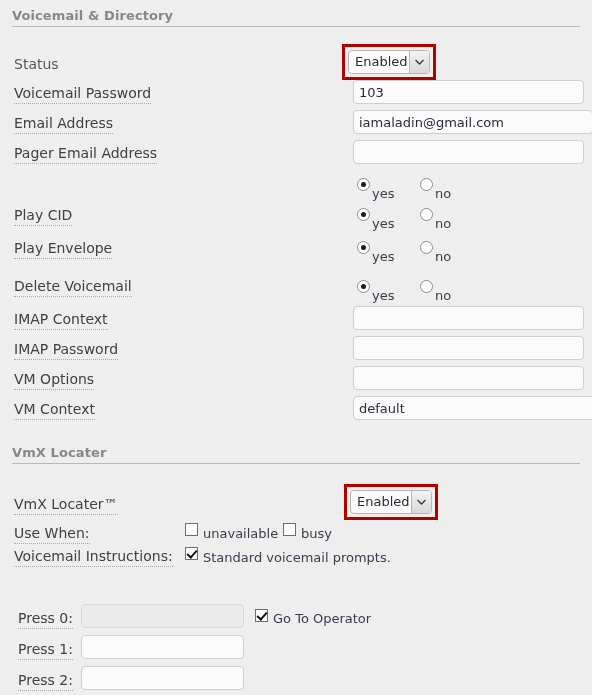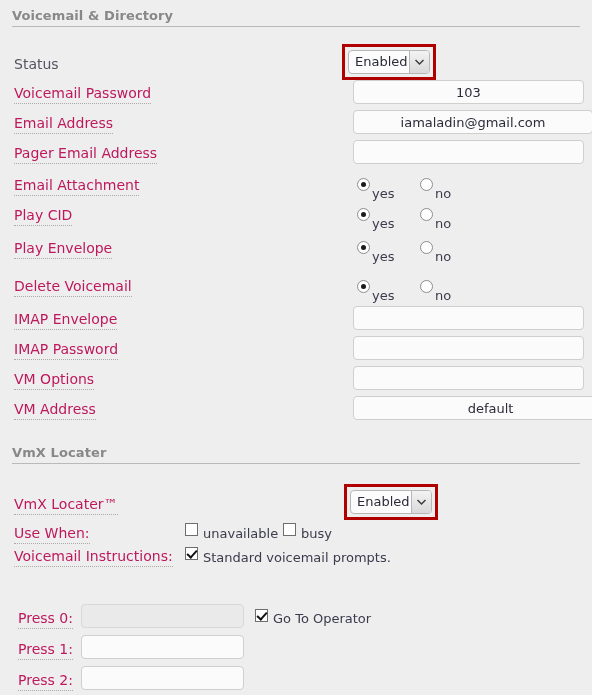--- a/index.html
+++ b/index.html
@@ -45,21 +45,21 @@
     width: 568px;
     height: 1px;
     background: #b9b9b9;
   }
 
   
   .flabel {
     position: absolute;
     left: 14px;
     font-size: 14px;
-    color: #be185d;
+    color: #404040;
     white-space: nowrap;
     line-height: 16px;
   }
   .flabel.dotted {
     border-bottom: 1px dotted #aaaaaa;
     padding-bottom: 2px;
   }
   .flabel.plain {
     color: #555561;
   }
@@ -71,21 +71,20 @@
     height: 24px;
     background: #fbfbfb;
     border: 1px solid #cfcfcf;
     border-radius: 4px;
     font-family: "DejaVu Sans", "Liberation Sans", sans-serif;
     font-size: 13px;
     color: #2b2b3a;
     padding: 0 5px;
     line-height: 22px;
     outline: none;
-    text-align: center;
   }
   .tinput.disabled {
     background: #eaeaea;
     border-color: #d8d8d8;
     color: #9a9a9a;
   }
 
   
   .sel-wrap {
     position: absolute;
@@ -208,21 +207,20 @@
 
   <div class="flabel dotted" style="top:85px;">Voicemail Password</div>
   <input class="tinput" style="left: 353px; top: 80px; width: 231px;" type="text" value="103">
 
   <div class="flabel dotted" style="top:115px;">Email Address</div>
   <input class="tinput" style="left: 353px; top: 110px; width: 240px;" type="text" value="iamaladin@gmail.com">
 
   <div class="flabel dotted" style="top:145px;">Pager Email Address</div>
   <input class="tinput" style="left: 353px; top: 140px; width: 231px;" type="text" value="">
 
-  <div class="flabel dotted" style="top:177px;">Email Attachment</div>
   <span class="radio checked" style="left:357px; top:178px;"></span>
   <span class="rlabel" style="left:372px; top:187px;">yes</span>
   <span class="radio" style="left:420px; top:178px;"></span>
   <span class="rlabel" style="left:435px; top:187px;">no</span>
 
   <div class="flabel dotted" style="top:207px;">Play CID</div>
   <span class="radio checked" style="left:357px; top:208px;"></span>
   <span class="rlabel" style="left:372px; top:217px;">yes</span>
   <span class="radio" style="left:420px; top:208px;"></span>
   <span class="rlabel" style="left:435px; top:217px;">no</span>
@@ -232,30 +230,30 @@
   <span class="rlabel" style="left:372px; top:250px;">yes</span>
   <span class="radio" style="left:420px; top:241px;"></span>
   <span class="rlabel" style="left:435px; top:250px;">no</span>
 
   <div class="flabel dotted" style="top:278px;">Delete Voicemail</div>
   <span class="radio checked" style="left:357px; top:280px;"></span>
   <span class="rlabel" style="left:372px; top:289px;">yes</span>
   <span class="radio" style="left:420px; top:280px;"></span>
   <span class="rlabel" style="left:435px; top:289px;">no</span>
 
-  <div class="flabel dotted" style="top:311px;">IMAP Envelope</div>
+  <div class="flabel dotted" style="top:311px;">IMAP Context</div>
   <input class="tinput" style="left: 353px; top: 306px; width: 231px;" type="text" value="">
 
   <div class="flabel dotted" style="top:341px;">IMAP Password</div>
   <input class="tinput" style="left: 353px; top: 336px; width: 231px;" type="text" value="">
 
   <div class="flabel dotted" style="top:371px;">VM Options</div>
   <input class="tinput" style="left: 353px; top: 366px; width: 231px;" type="text" value="">
 
-  <div class="flabel dotted" style="top:401px;">VM Address</div>
+  <div class="flabel dotted" style="top:401px;">VM Context</div>
   <input class="tinput" style="left: 353px; top: 396px; width: 275px;" type="text" value="default">
 
   <div class="section-header" style="top:445px;">
     <div class="sh-title">VmX Locater</div>
     <div class="sh-rule"></div>
   </div>
 
   <div class="flabel dotted" style="top:496px;">VmX Locater™</div>
   <div class="sel-wrap highlight" style="left:344px; top:484px;">
     <div class="sel">

